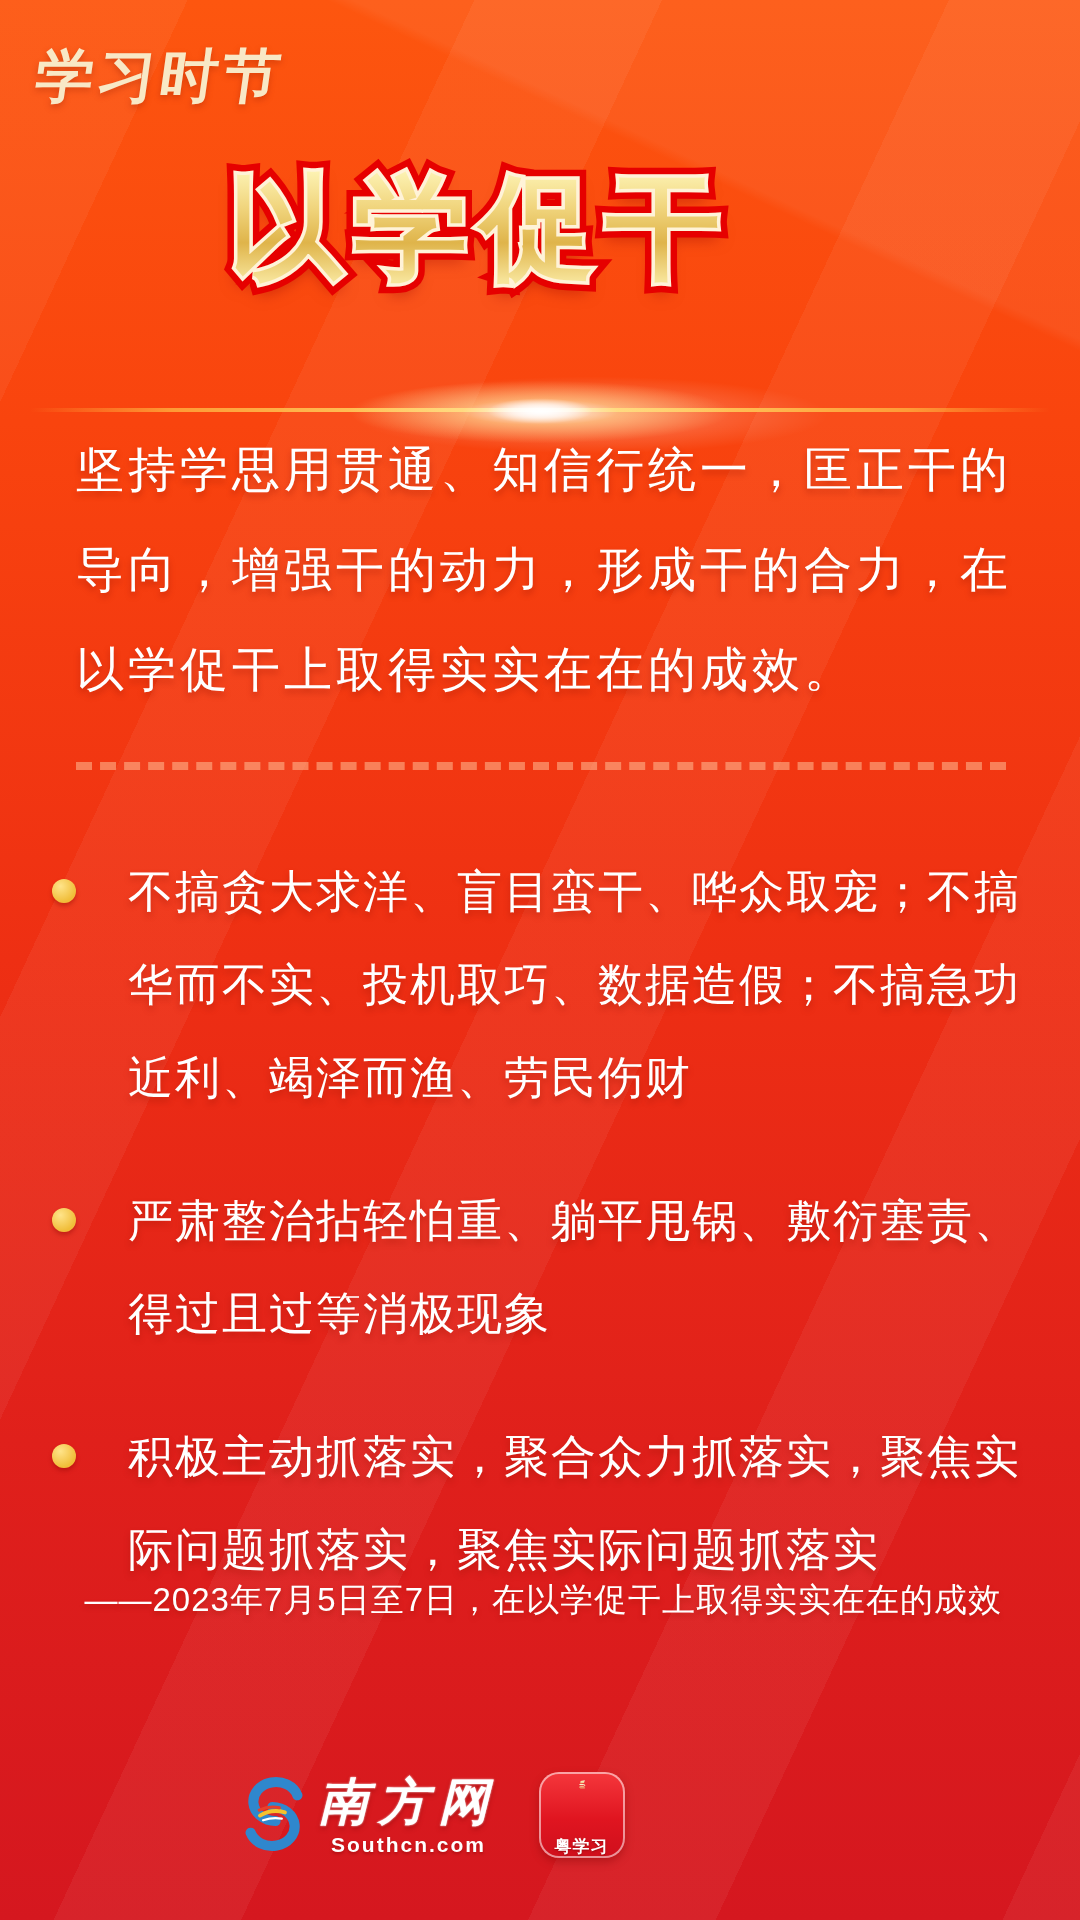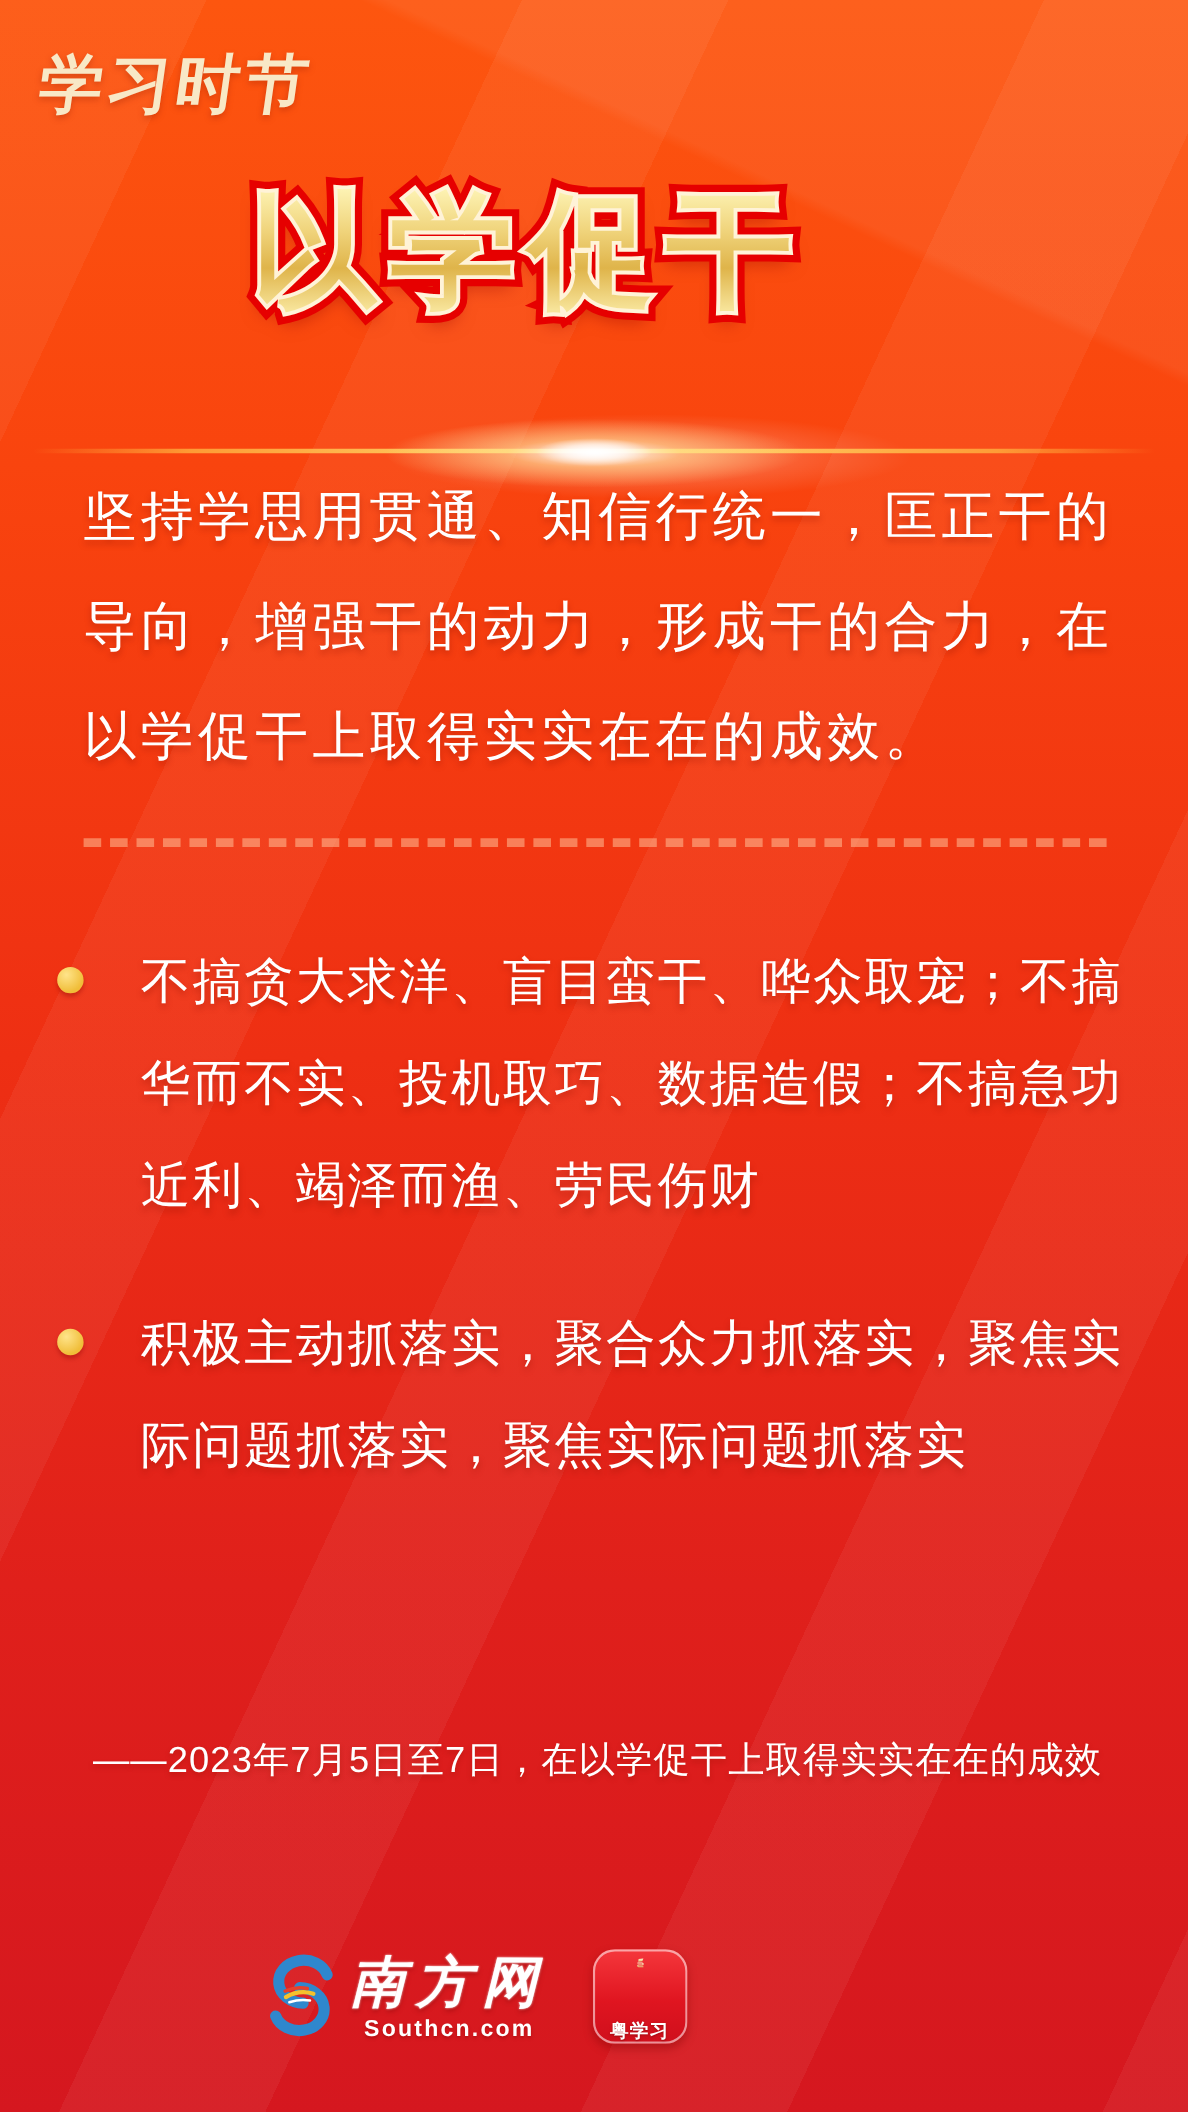--- a/index.html
+++ b/index.html
@@ -155,20 +155,24 @@
   </div>
 
   <div class="quote">坚持学思用贯通、知信行统一，匡正干的导向，增强干的动力，形成干的合力，在以学促干上取得实实在在的成效。</div>
 
   <div class="divider"></div>
 
   <div class="bullets">
     <div class="bullet">
       <span class="bullet-dot"></span>
       <span class="bullet-text">不搞贪大求洋、盲目蛮干、哗众取宠；不搞华而不实、投机取巧、数据造假；不搞急功近利、竭泽而渔、劳民伤财</span>
+    </div>
+    <div class="bullet">
+      <span class="bullet-dot"></span>
+      <span class="bullet-text">严肃整治拈轻怕重、躺平甩锅、敷衍塞责、得过且过等消极现象</span>
     </div>
     <div class="bullet">
       <span class="bullet-dot"></span>
       <span class="bullet-text">积极主动抓落实，聚合众力抓落实，聚焦实际问题抓落实，聚焦实际问题抓落实</span>
     </div>
   </div>
 
   <div class="attribution">——2023年7月5日至7日，在以学促干上取得实实在在的成效</div>
 
   <div class="footer">

